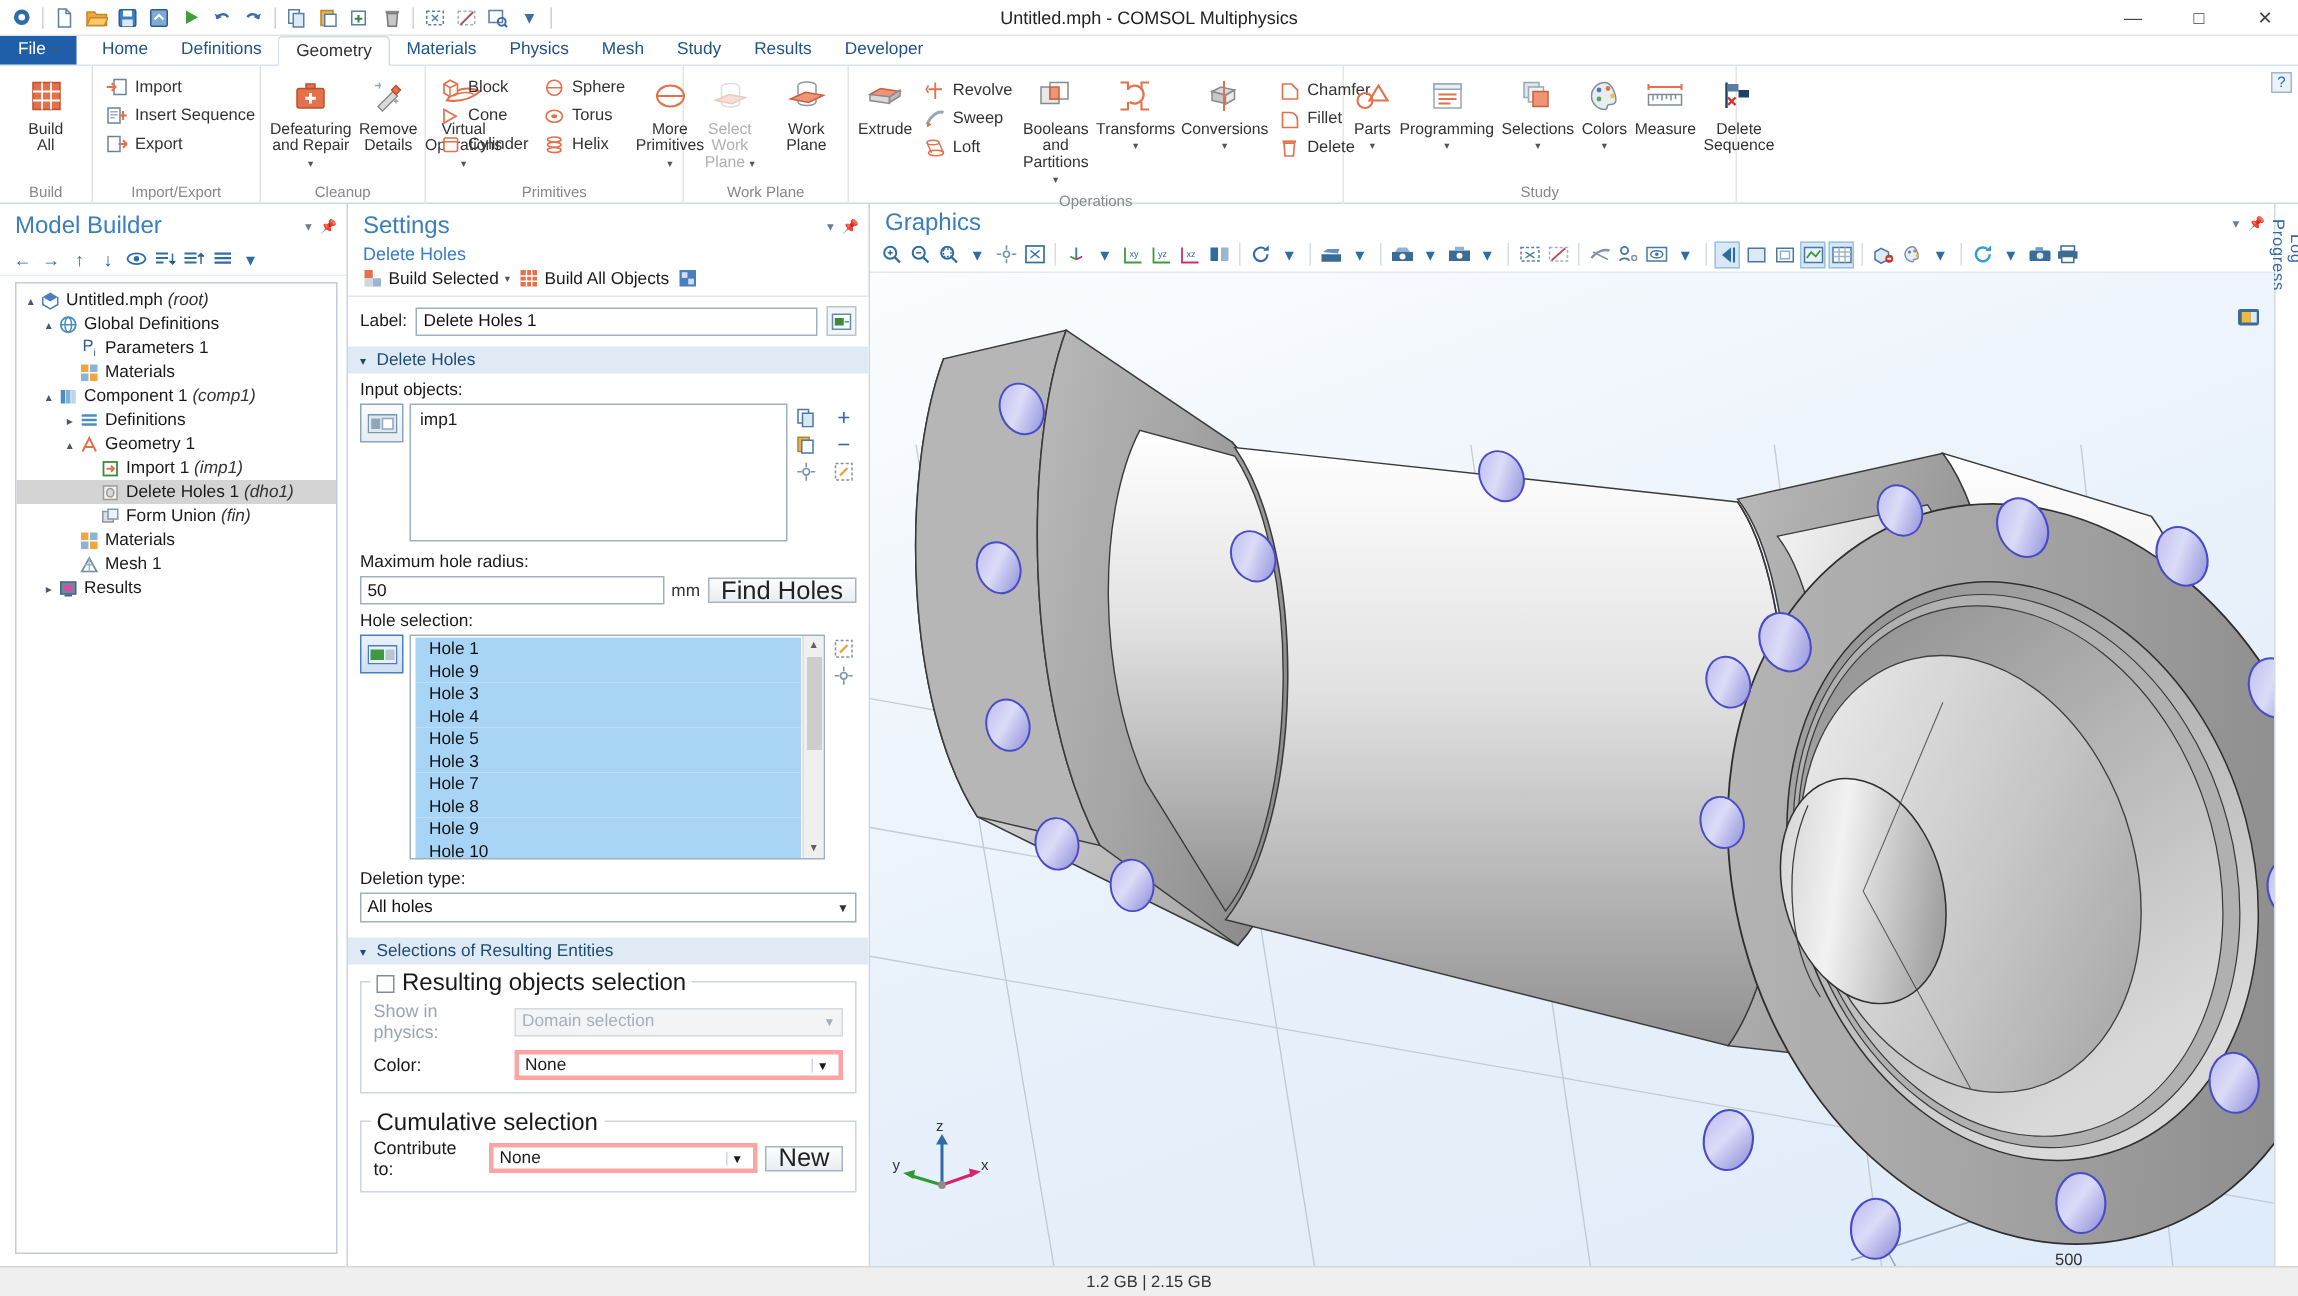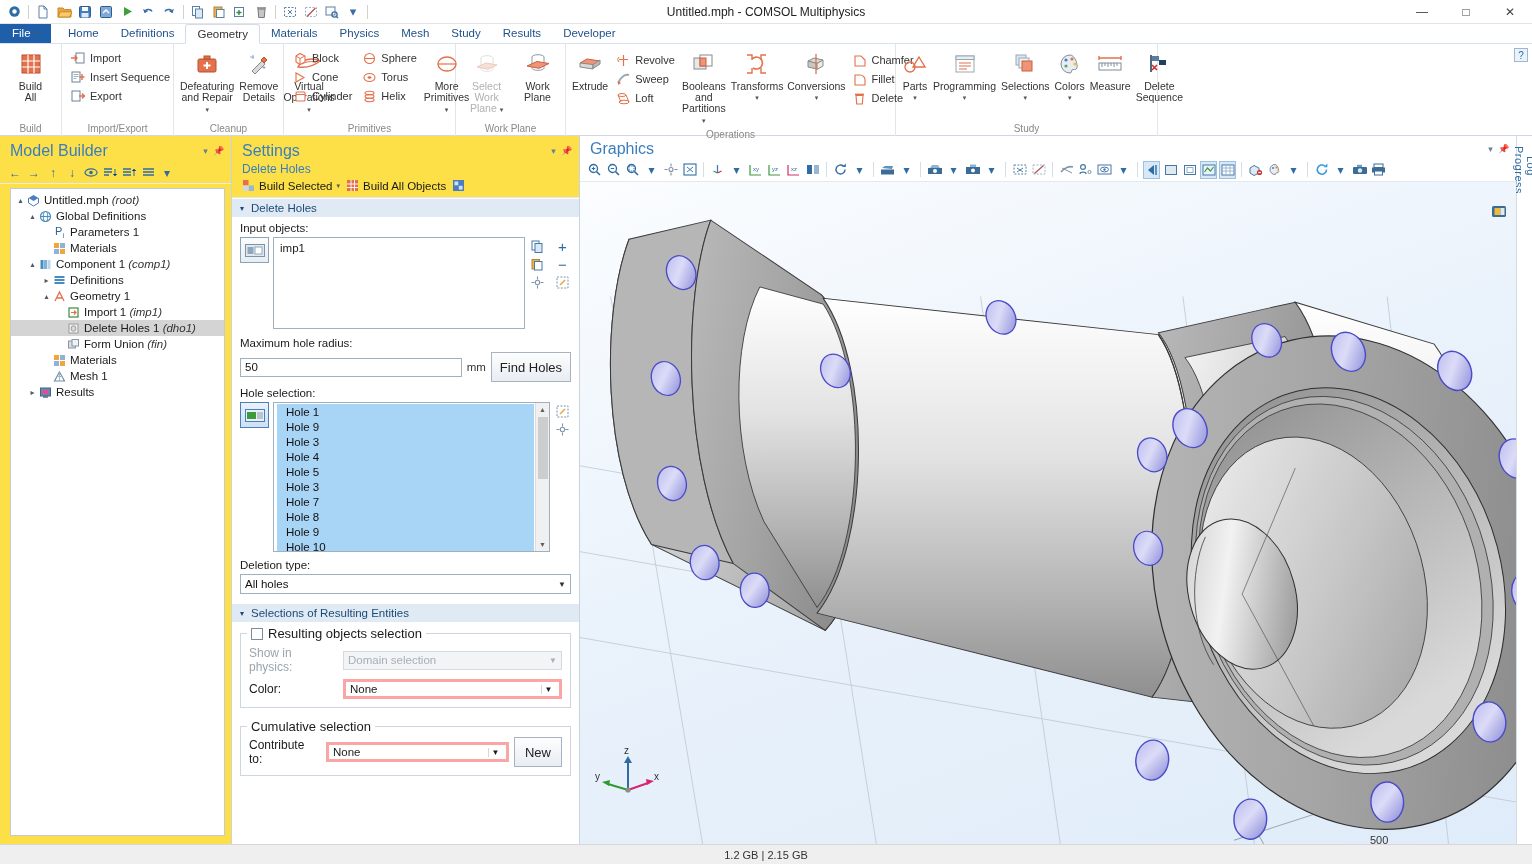--- a/index.html
+++ b/index.html
@@ -54,21 +54,21 @@
            color:#333; cursor:default; white-space:nowrap; }
   .smbtn .gi { width:16px; height:16px; display:flex; align-items:center; justify-content:center; }
   .caret { font-size:7px; color:#555; }
   .helpq { position:absolute; right:4px; top:4px; width:14px; height:14px; border:1px solid #9db7d4;
            color:#2b6cb0; font-size:10px; display:flex; align-items:center; justify-content:center;
            background:#eaf2fa; }
 
   
   .body { flex:1; display:flex; background:#e8eef4; min-height:0; }
 
-  .panel { background:#fde047; display:flex; flex-direction:column; min-height:0; }
+  .panel { background:#ffffff; display:flex; flex-direction:column; min-height:0; }
   .panel-hd { display:flex; align-items:center; padding:4px 6px 0 10px; height:26px; }
   .panel-title { font-size:16px; color:#3a7ebf; font-weight:normal; }
   .panel-hd .hdbtns { margin-left:auto; display:flex; gap:6px; color:#6b7f92; font-size:9px; }
 
   
   .mb { width:232px; border-right:1px solid #c8d4e0; }
   .mb-toolbar { height:22px; display:flex; align-items:center; gap:5px; padding:0 8px;
                 border-bottom:1px solid #e7ecf1; }
   .mb-toolbar .ti { width:14px; height:14px; display:flex; align-items:center; justify-content:center;
                     color:#2f6ba5; font-size:12px; }
@@ -101,41 +101,41 @@
   .listrow { display:flex; align-items:flex-start; gap:4px; }
   .sqbtn { width:29px; height:26px; border:1px solid #8ca4bb; background:linear-gradient(#fbfcfd,#e7edf3);
            display:flex; align-items:center; justify-content:center; }
   .listbox { flex:1; border:1px solid #9fb0c0; background:#fff; height:92px; position:relative;
              overflow:hidden; font-size:11.5px; padding:4px 6px; }
   .sidebtns { display:flex; flex-direction:column; gap:2px; padding-top:1px; }
   .sbi { width:17px; height:16px; display:flex; align-items:center; justify-content:center;
          color:#4778a8; font-size:12px; }
   .rowflex { display:flex; align-items:center; gap:5px; }
   .unit { font-size:11.5px; color:#333; }
-  .btn { height:30px; min-width:62px; padding:0 8px; border:1px solid #a6b3c0;
-         background:linear-gradient(#fdfdfe,#e8edf2); font-size:13px; color:#222;
+  .btn { height:17px; min-width:62px; padding:0 8px; border:1px solid #a6b3c0;
+         background:linear-gradient(#fdfdfe,#e8edf2); font-size:17px; color:#222;
          display:flex; align-items:center; justify-content:center; font-family:"Liberation Sans", sans-serif; }
   .holebox { flex:1; border:1px solid #9fb0c0; background:#fff; height:150px; overflow:hidden;
              position:relative; display:flex; }
   .holelist { flex:1; padding:1px 0 0 1px; }
   .hole { height:15px; background:#a8d4f5; margin:0 1px 0 2px; display:flex; align-items:center;
           padding-left:9px; font-size:11.5px; color:#111; }
   .sbar { width:14px; background:#f0f0f0; border-left:1px solid #dcdcdc; display:flex;
           flex-direction:column; align-items:center; }
   .sbar .arw { width:14px; height:13px; display:flex; align-items:center; justify-content:center;
                font-size:7px; color:#606060; }
   .sbar .thumb { width:10px; height:62px; background:#cdcdcd; margin:1px 0; }
   .sbar .track { flex:1; }
   select.sel, .fakesel { width:100%; height:20px; border:1px solid #9fb0c0; background:#fff;
            font-size:11.5px; padding:0 4px; font-family:"Liberation Sans", sans-serif;
            color:#111; display:flex; align-items:center; }
   .fakesel .arrow { margin-left:auto; font-size:8px; color:#333; }
   .fieldset { border:1px solid #cdd6df; margin:6px 8px 0 8px; padding:6px 8px 8px 8px; position:relative; }
   .fieldset > .lg { position:absolute; top:-8px; left:6px; background:#fff; padding:0 4px;
-                    display:flex; align-items:center; gap:5px; font-size:13px; }
+                    display:flex; align-items:center; gap:5px; font-size:16px; }
   .cb { width:12px; height:12px; border:1px solid #7f8c99; background:#fff; display:inline-block; }
   .grid2 { display:grid; grid-template-columns:88px 1fr; gap:5px 6px; align-items:center; margin-top:6px; }
   .muted { color:#9aa5b0; }
   .disabledsel { height:19px; border:1px solid #d3dae0; background:#f2f4f6; color:#a6b0ba;
                  font-size:11.5px; padding:0 4px; display:flex; align-items:center; }
   .combo { height:20px; border:3px solid #fca5a5; background:#fff; font-size:11.5px;
            padding:0 4px; display:flex; align-items:center; }
   .combo .arrow { margin-left:auto; width:14px; text-align:center; font-size:8px;
                   border-left:1px solid #cfd8e0; }
 
@@ -909,20 +909,31 @@
               <svg width="13" height="13" viewBox="0 0 13 13">
                 <rect x="1" y="1" width="11" height="11" fill="#4a7ec0"></rect>
                 <rect x="2.5" y="2.5" width="3.8" height="3.8" fill="#cfe0f0"></rect>
                 <rect x="6.8" y="6.8" width="3.8" height="3.8" fill="#cfe0f0"></rect>
               </svg>
             </span>
         </div>
       </div>
 
       <div class="st-body">
+        <div class="lblrow">
+          <label>Label:</label>
+          <input class="txt" value="Delete Holes 1" style="">
+          <div class="iconbtn">
+            <svg width="14" height="13" viewBox="0 0 14 13">
+                <rect x="1" y="1.5" width="12" height="10" fill="#fff" stroke="#6a8ba8"></rect>
+                <rect x="2.5" y="4" width="6" height="5" fill="#3d8a3d"></rect>
+                <path d="M9 6.5h3" stroke="#6a8ba8"></path>
+              </svg>
+          </div>
+        </div>
 
         <div class="sect">
           <span class="tri">▾</span>
           <span>Delete Holes</span>
         </div>
 
         <div class="pad">
           <div class="cap">Input objects:</div>
           <div class="listrow">
             <div class="sqbtn">

